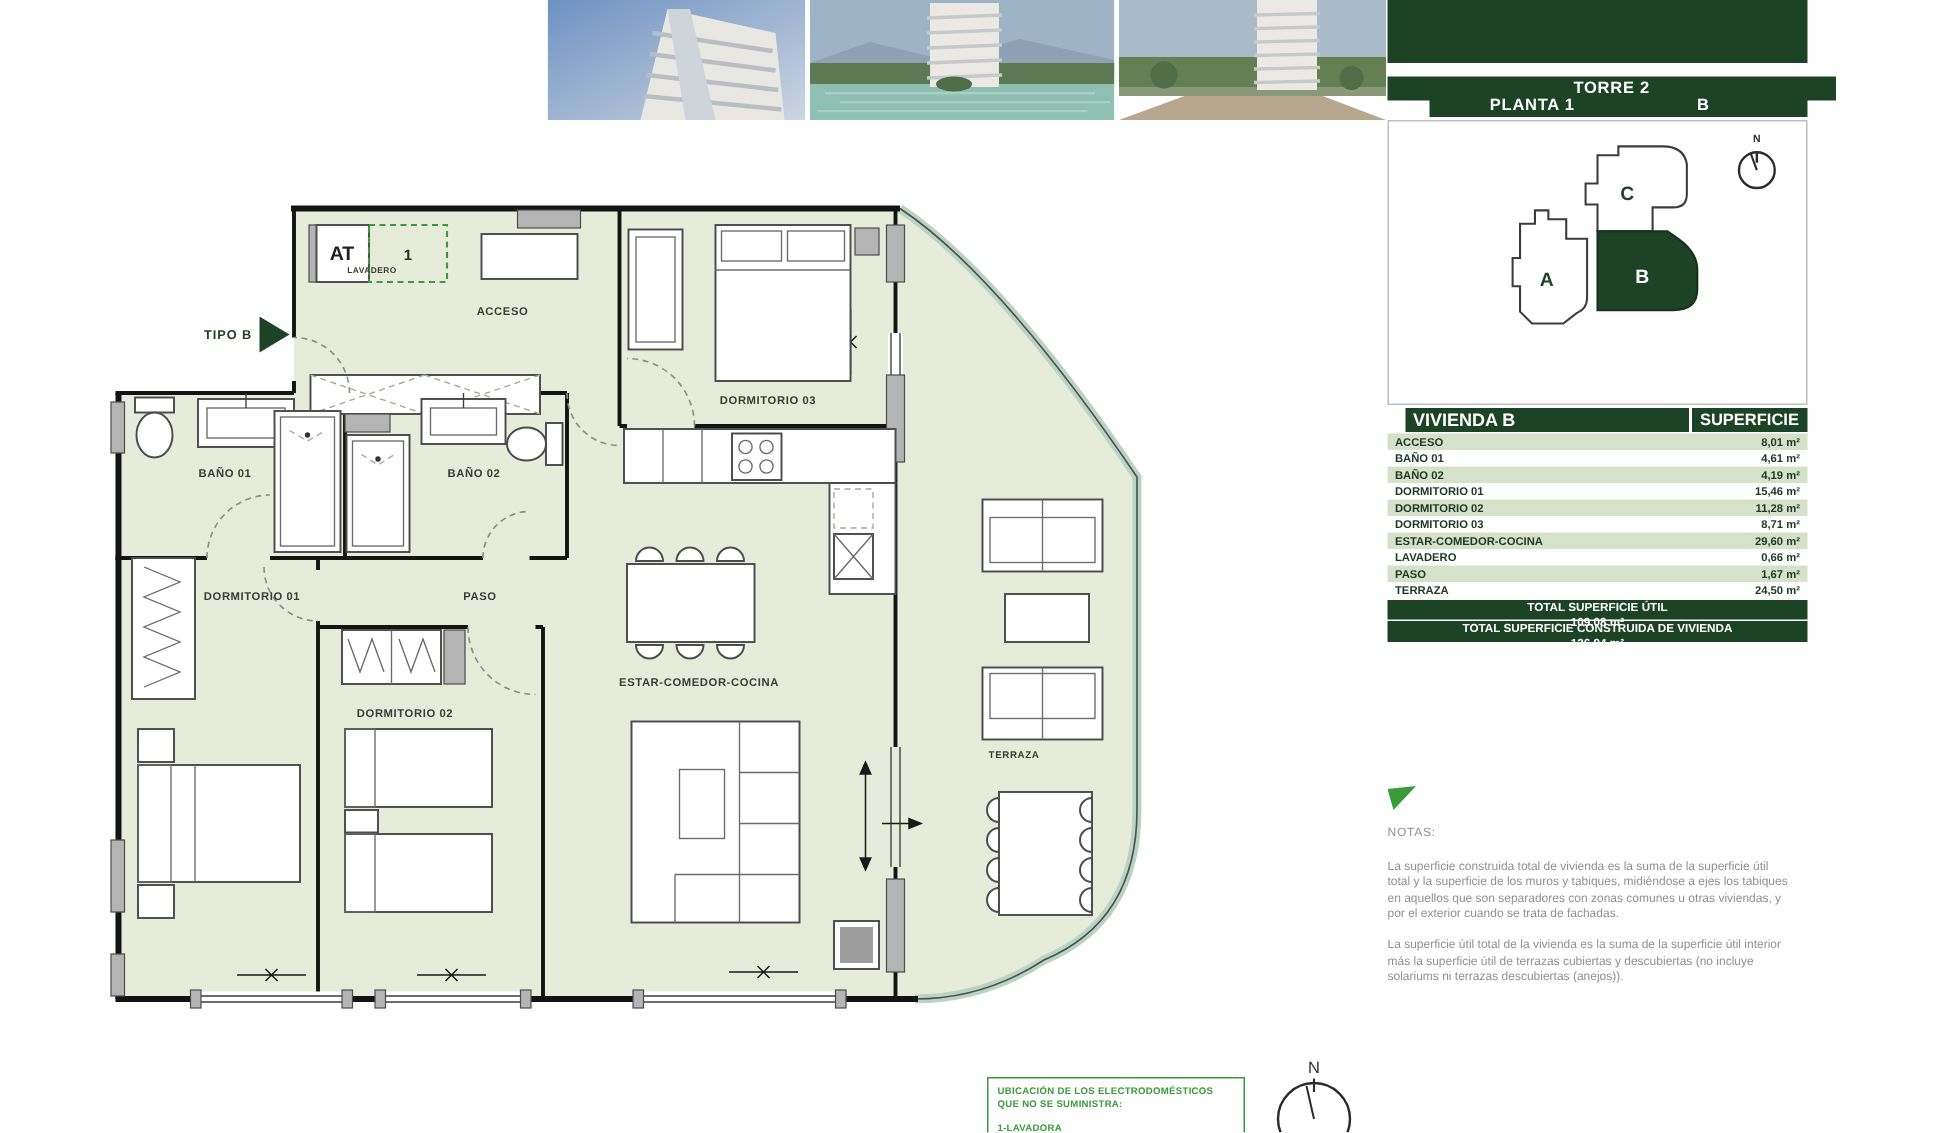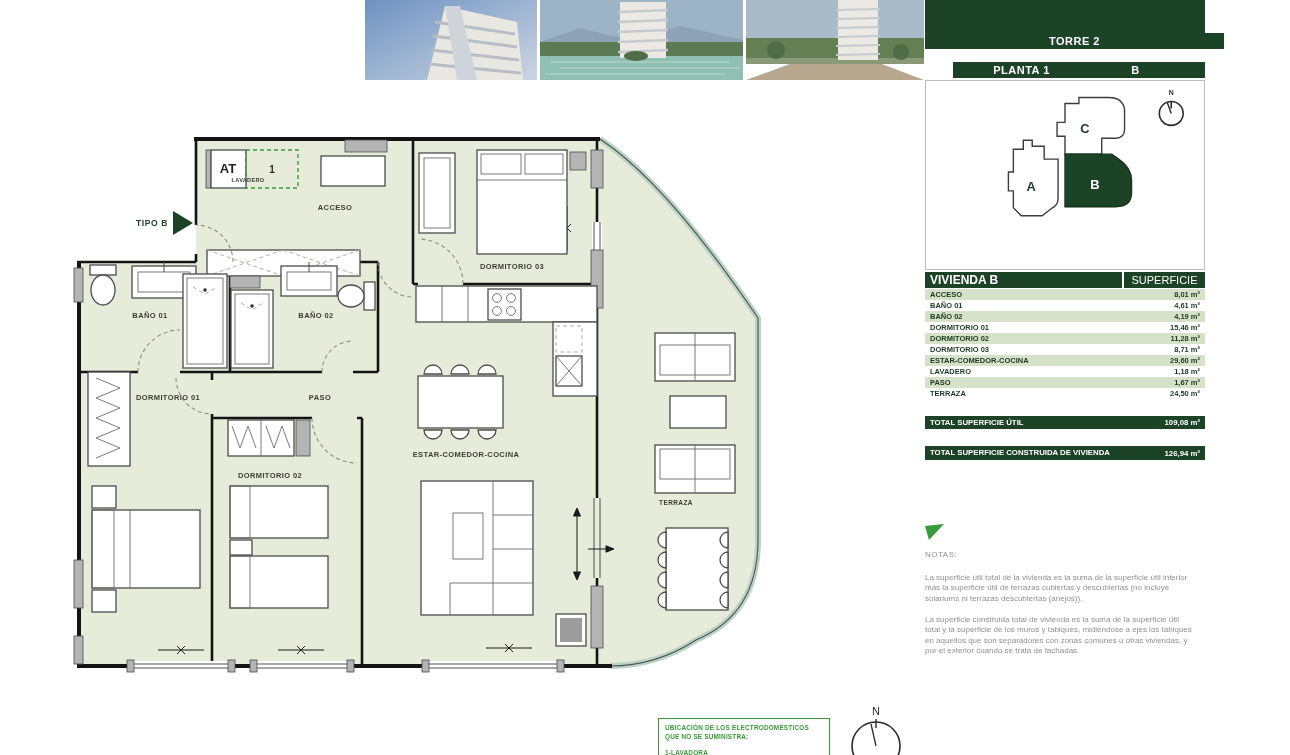--- a/index.html
+++ b/index.html
@@ -10,39 +10,39 @@
   .photo{position:absolute;top:0;height:80px;overflow:hidden;}
   .photo svg{display:block;}
   #photo1{left:365px;width:172px;}
   #photo2{left:540px;width:203px;}
   #photo3{left:746px;width:178px;}
 
   
   .panel-block{position:absolute;left:925px;top:0;width:280px;height:42px;background:#1d4326;}
   .bar{position:absolute;background:#1d4326;color:#fff;font-weight:bold;
        font-size:11px;text-align:center;line-height:16px;letter-spacing:.5px;}
-  #bar-torre{left:925px;top:33px;width:299px;height:16px;}
+  #bar-torre{left:925px;top:51px;width:299px;height:16px;}
   #bar-planta{left:953px;top:62px;width:137px;height:16px;}
   #bar-letra{left:1066px;top:62px;width:139px;height:16px;}
   .keyplan{position:absolute;left:925px;top:80px;width:278px;height:188px;background:#fff;
            border:1px solid #bdbdbd;}
 
   
   .stable{position:absolute;left:925px;top:272px;width:280px;font-size:7.5px;color:#1b3a22;}
   .thead{display:flex;height:16px;margin-bottom:1px;}
   .thead .h1{width:197px;background:#1d4326;color:#fff;font-weight:bold;font-size:12px;
-             line-height:16px;padding-left:5px;box-sizing:border-box;}
-  .thead .h2{width:81px;margin-left:2px;background:#1d4326;color:#fff;font-weight:normal;
+             line-height:16px;padding-left:5px;box-sizing:border-box;margin-left:12px;}
+  .thead .h2{width:81px;margin-left:2px;background:#1d4326;color:#fff;font-weight:bold;
              font-size:11px;line-height:16px;text-align:center;}
   .tbody .trow{display:flex;justify-content:space-between;height:11px;line-height:11px;
                padding:0 5px;font-weight:bold;}
   .tbody .trow:nth-child(odd){background:#d5e1c8;}
   .tbody .trow:nth-child(even){background:#ffffff;}
   .total{display:flex;justify-content:space-between;background:#1d4326;color:#fff;
-         font-weight:bold;padding:0 5px;margin-top:17px;align-items:center;}
+         font-weight:bold;padding:0 5px;margin-top:1px;align-items:center;flex-direction:column;}
   .total.t1{height:13px;font-size:7.8px;}
   .total.t2{height:14px;font-size:7.8px;}
   .total.t3{height:21px;font-size:7.8px;}
   .total .tl{max-width:185px;line-height:1.25;}
 
   
   .notes{position:absolute;left:925px;top:524px;width:268px;height:260px;overflow:hidden;
          color:#8f918f;font-size:8px;line-height:1.3;}
   .notes .tri{width:20px;height:17px;margin-bottom:6px;}
   .notes .ntitle{margin:0 0 12px 0;letter-spacing:.5px;}
@@ -208,21 +208,21 @@
           <span>8,71 m²</span>
         </div>
 
         <div class="trow">
           <span>ESTAR-COMEDOR-COCINA</span>
           <span>29,60 m²</span>
         </div>
 
         <div class="trow">
           <span>LAVADERO</span>
-          <span>1,18 m²</span>
+          <span>0,66 m²</span>
         </div>
 
         <div class="trow">
           <span>PASO</span>
           <span>1,67 m²</span>
         </div>
 
         <div class="trow">
           <span>TERRAZA</span>
           <span>24,50 m²</span>
@@ -238,23 +238,23 @@
       <span>126,94 m²</span>
     </div>
   </div>
 
   <div class="notes">
     <svg class="tri" viewBox="0 0 20 17">
       <polygon points="0,2 19,0 4,16" fill="#3a9b3a"></polygon>
     </svg>
     <p class="ntitle">NOTAS:</p>
     
+      <p>La superficie construida total de vivienda es la suma de la superficie útil total y la superficie de los muros y tabiques, midiéndose a ejes los tabiques en aquellos que son separadores con zonas comunes u otras viviendas, y por el exterior cuando se trata de fachadas.</p>
+    
       <p>La superficie útil total de la vivienda es la suma de la superficie útil interior más la superficie útil de terrazas cubiertas y descubiertas (no incluye solariums ni terrazas descubiertas (anejos)).</p>
-    
-      <p>La superficie construida total de vivienda es la suma de la superficie útil total y la superficie de los muros y tabiques, midiéndose a ejes los tabiques en aquellos que son separadores con zonas comunes u otras viviendas, y por el exterior cuando se trata de fachadas.</p>
     
     
     
     
   </div>
 
   <svg class="plan" viewBox="60 105 740 612">
 
     <path class="floor" d="M196,139 L600,139 C650,172 708,244 758,318 L758,540 Q758,614 696,640 Q656,666 610,666 L77,666 L77,262 L196,262 Z"></path>
 

